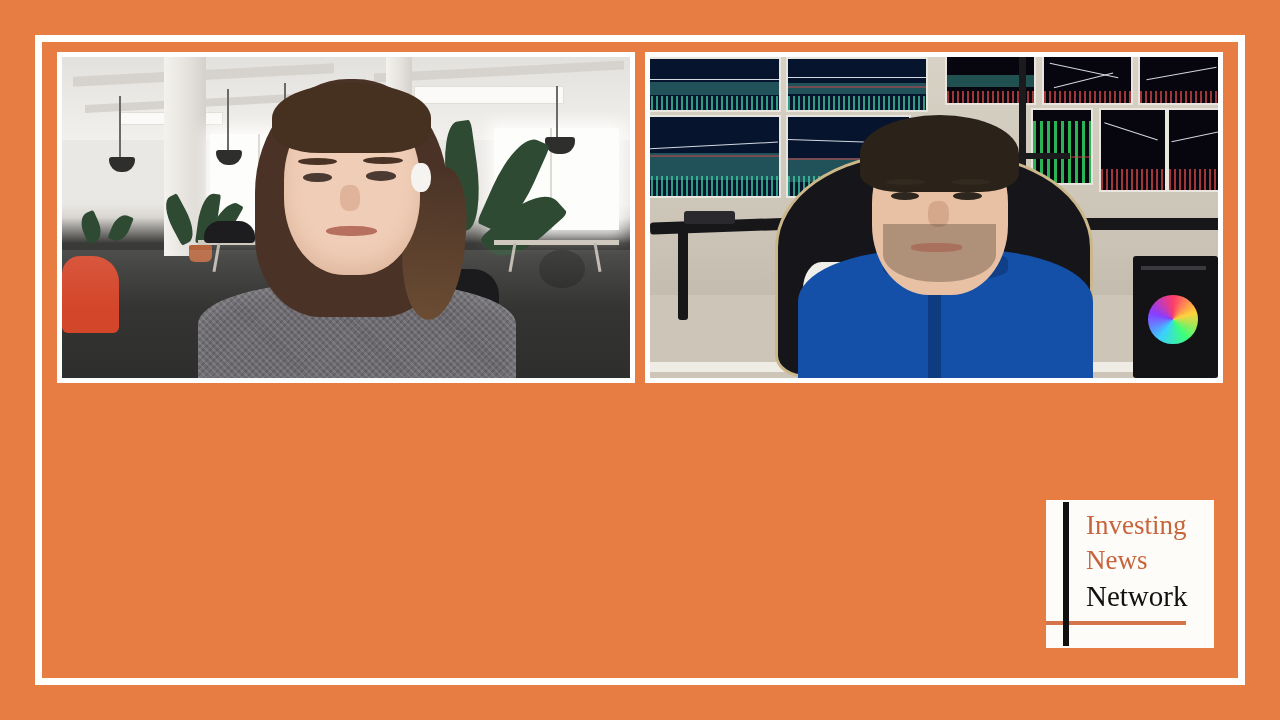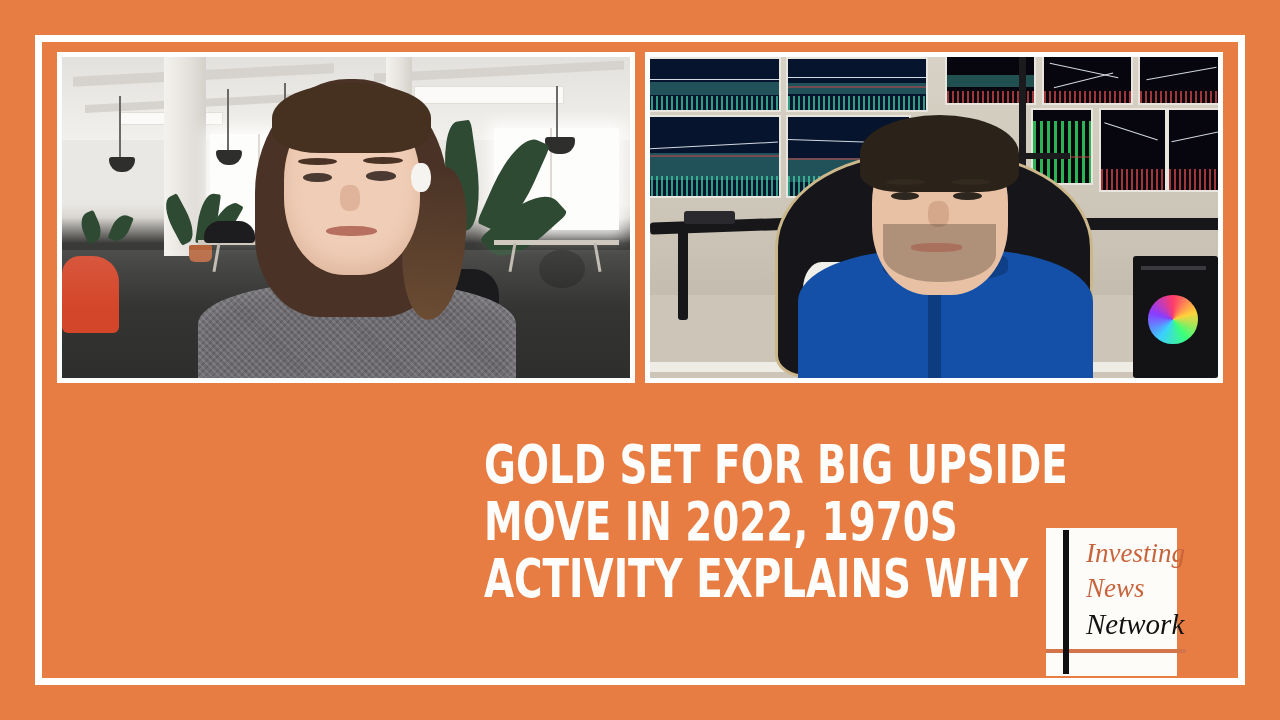--- a/index.html
+++ b/index.html
@@ -129,22 +129,22 @@
   }
   #subtitle-block{position:absolute;left:484px;top:436px;width:580px;}
   .subline{
     font-family:"Liberation Sans Narrow","DejaVu Sans Condensed","Liberation Sans",sans-serif;
     font-weight:bold;color:#fdfdfb;font-size:54px;line-height:1.06;
     letter-spacing:0px;transform:scaleX(.80);transform-origin:left center;
     white-space:nowrap;margin:0;
   }
 
   
-  #logo{position:absolute;left:1046px;top:528px;width:131px;height:148px;
-    background:#fdfcf9;font-style:italic;}
+  #logo{position:absolute;left:1046px;top:500px;width:168px;height:148px;
+    background:#fdfcf9;}
   #logo-bar{position:absolute;left:17px;top:2px;width:6px;height:144px;background:#111;z-index:3;}
   #logo-rule{position:absolute;left:0;top:121px;width:140px;height:4px;background:#d3744a;z-index:2;}
   .logo-word{position:absolute;left:40px;font-family:"Liberation Serif","DejaVu Serif",serif;
     font-weight:normal;line-height:1;white-space:nowrap;}
   #logo-investing{top:12px;font-size:27px;color:#c8643c;}
   #logo-news{top:47px;font-size:27px;color:#c8643c;}
   #logo-network{top:82px;font-size:29px;color:#111;}
 </style>
 </head>
 <body>
@@ -319,25 +319,20 @@
         <div class="m-eye" style="left:42.4%;top:42%;"></div>
         <div class="m-eye" style="left:53.4%;top:42%;"></div>
         <div class="m-nose"></div>
         <div class="m-beard"></div>
         <div class="m-mouth"></div>
       </div>
     </div>
   </div>
 
 
-  <div id="subtitle-block">
-    <div class="subline">GOLD SET FOR BIG UPSIDE</div>
-    <div class="subline">MOVE IN 2022, 1970S</div>
-    <div class="subline">ACTIVITY EXPLAINS WHY</div>
-  </div>
 
   <div id="logo">
     <div id="logo-bar"></div>
     <div id="logo-rule"></div>
     <div class="logo-word" id="logo-investing">Investing</div>
     <div class="logo-word" id="logo-news">News</div>
     <div class="logo-word" id="logo-network">Network</div>
   </div>
 
 </div>

